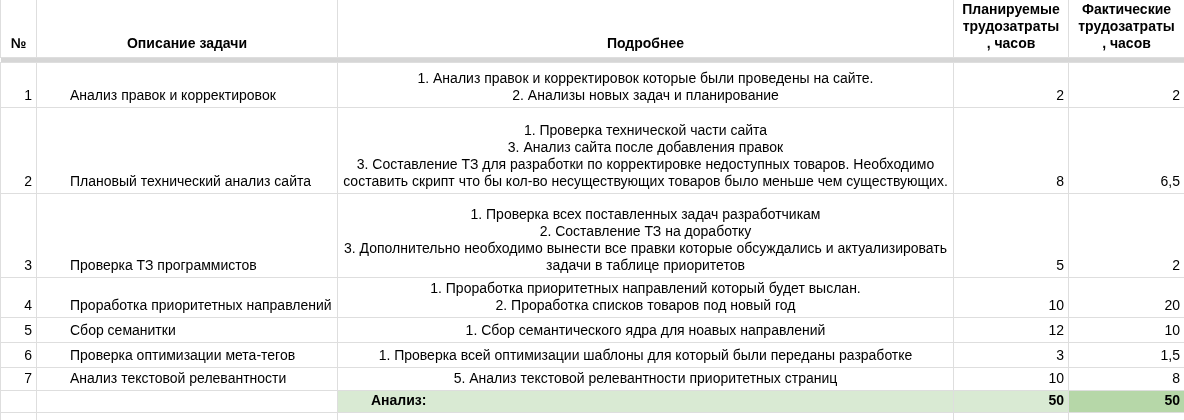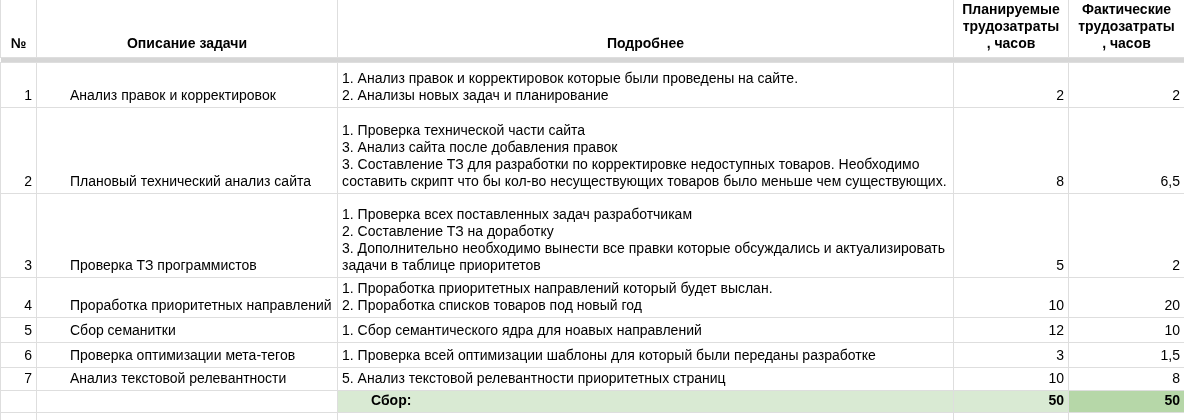--- a/index.html
+++ b/index.html
@@ -13,21 +13,21 @@
   html,body{margin:0;padding:0;}
   body{font-family:"Liberation Sans",sans-serif;color:var(--ink);background:#fff;}
   .sheet{width:1184px;height:420px;overflow:hidden;background:#fff;}
   table{border-collapse:collapse;table-layout:fixed;width:1184px;}
   td,th{border:1px solid var(--grid);vertical-align:bottom;padding:1px 4px 3px 4px;
         font-size:14px;line-height:17px;overflow:hidden;white-space:normal;}
   thead th{font-weight:700;text-align:center;padding-bottom:5px;border-top:none;}
   tr.freeze-row td{border-left:none;border-right:none;padding:0;height:5px;background:var(--freeze);}
   td.cell-num{text-align:right;}
   td.cell-desc{text-align:left;padding-left:33px;}
-  td.cell-details div{text-align:left;}
+  td.cell-details div{text-align:center;}
   td.cell-hours{text-align:right;}
   .bold{font-weight:400;}
   tr.total-row td{font-weight:700;}
   td.bg-light{background:var(--green-light);}
   td.bg-dark{background:var(--green-dark);}
   tr.partial-row td{border-bottom:none;height:9px;}
 </style>
 </head>
 <body>
 
@@ -129,21 +129,21 @@
             <div>5. Анализ текстовой релевантности приоритетных страниц</div>
           </td>
           <td class="cell-hours">10</td>
           <td class="cell-hours">8</td>
         </tr>
       </tbody>
     <tfoot>
       <tr class="total-row" style="height:22px;">
         <td class="cell-num"></td>
         <td class="cell-desc"></td>
-        <td class="cell-desc bg-light">Сбор:</td>
+        <td class="cell-desc bg-light">Анализ:</td>
         <td class="cell-hours bg-light">50</td>
         <td class="cell-hours bg-dark">50</td>
       </tr>
       <tr class="partial-row">
         <td></td>
         <td></td>
         <td></td>
         <td></td>
         <td></td>
       </tr>

